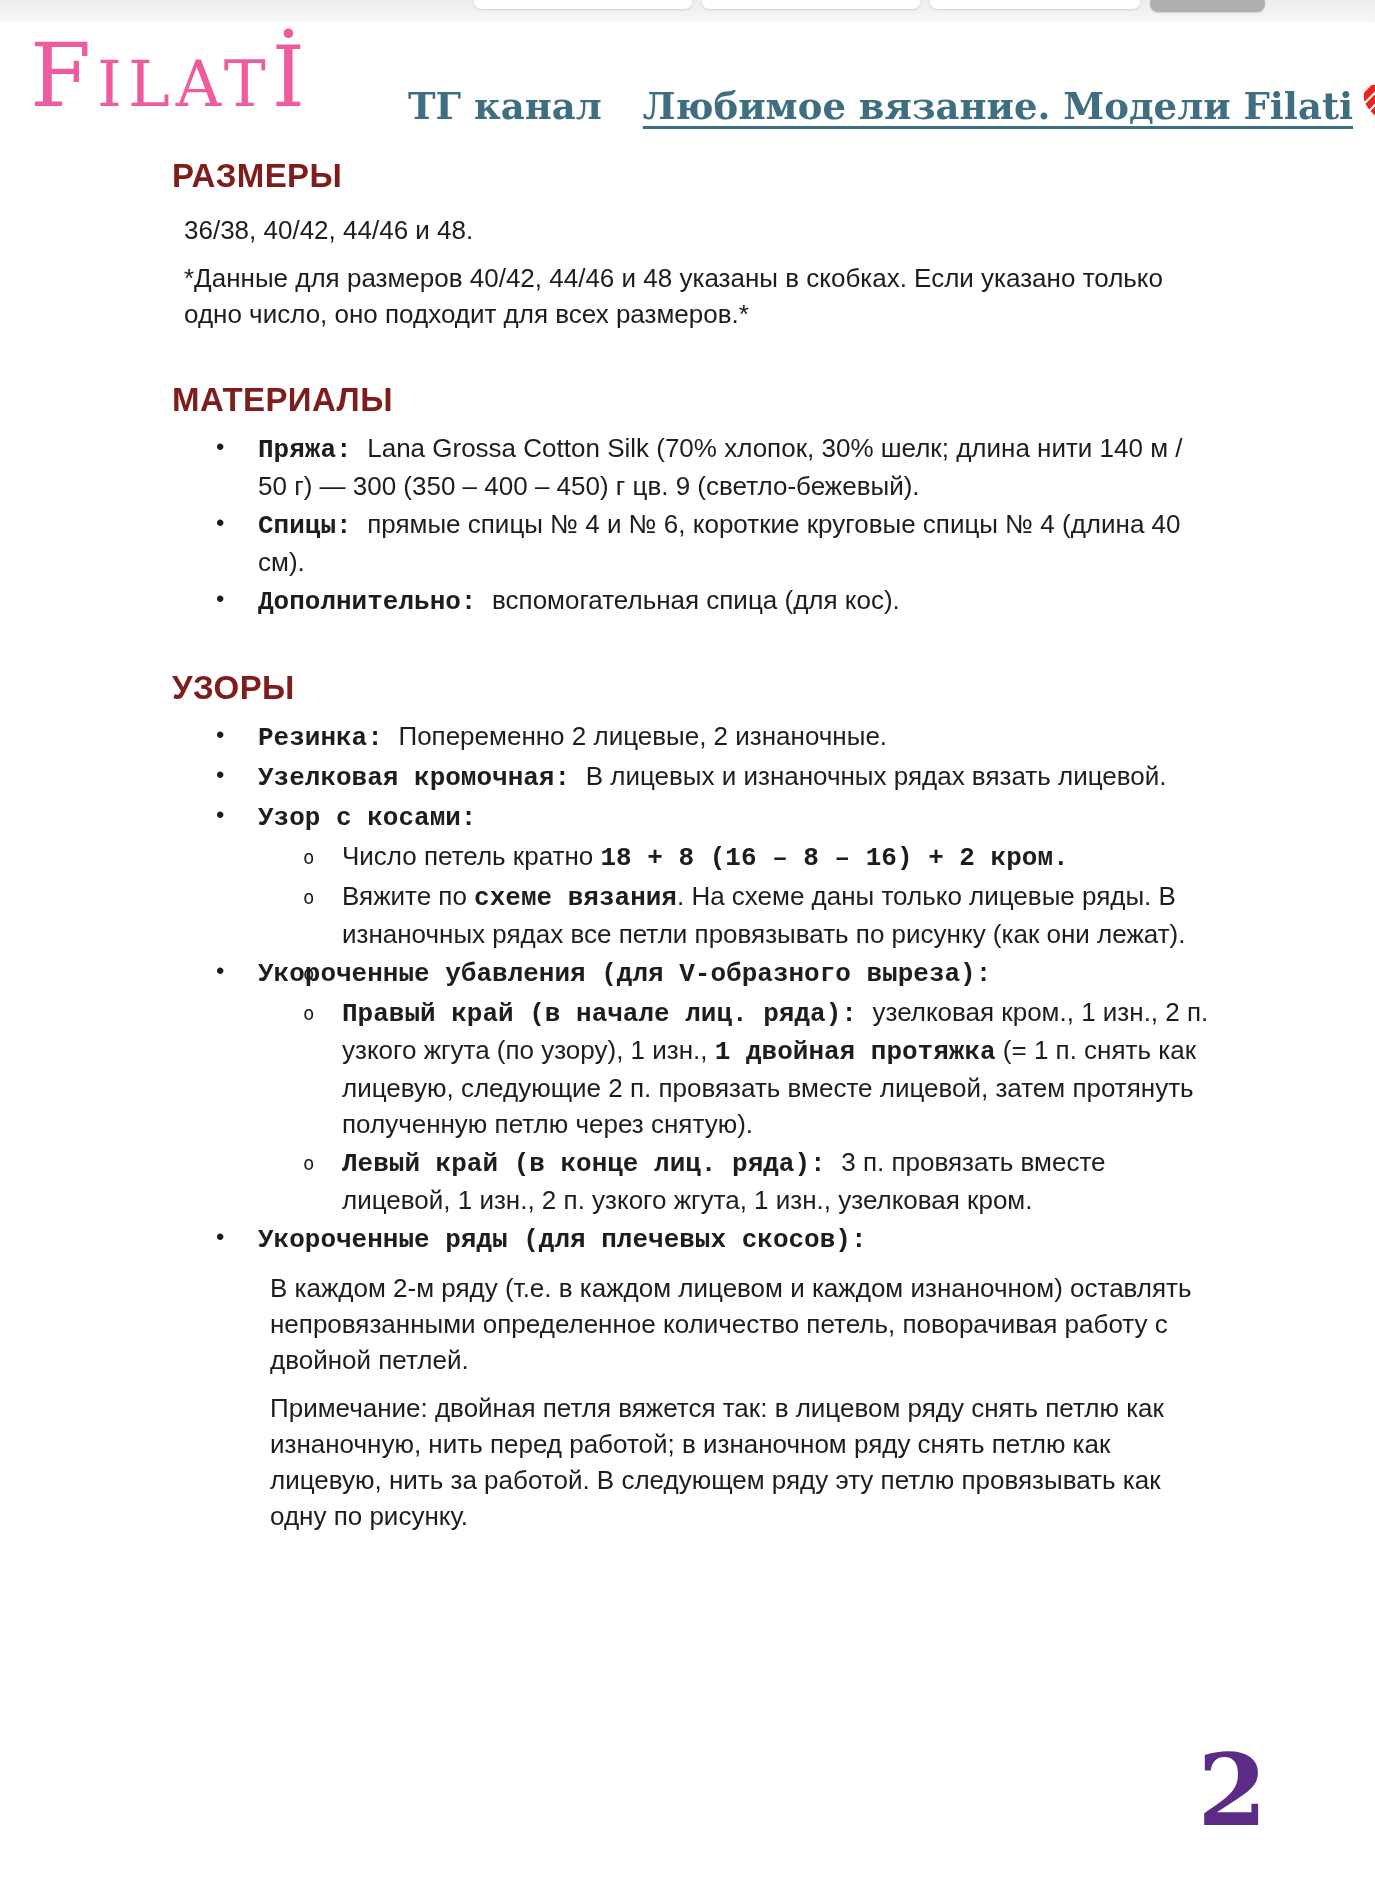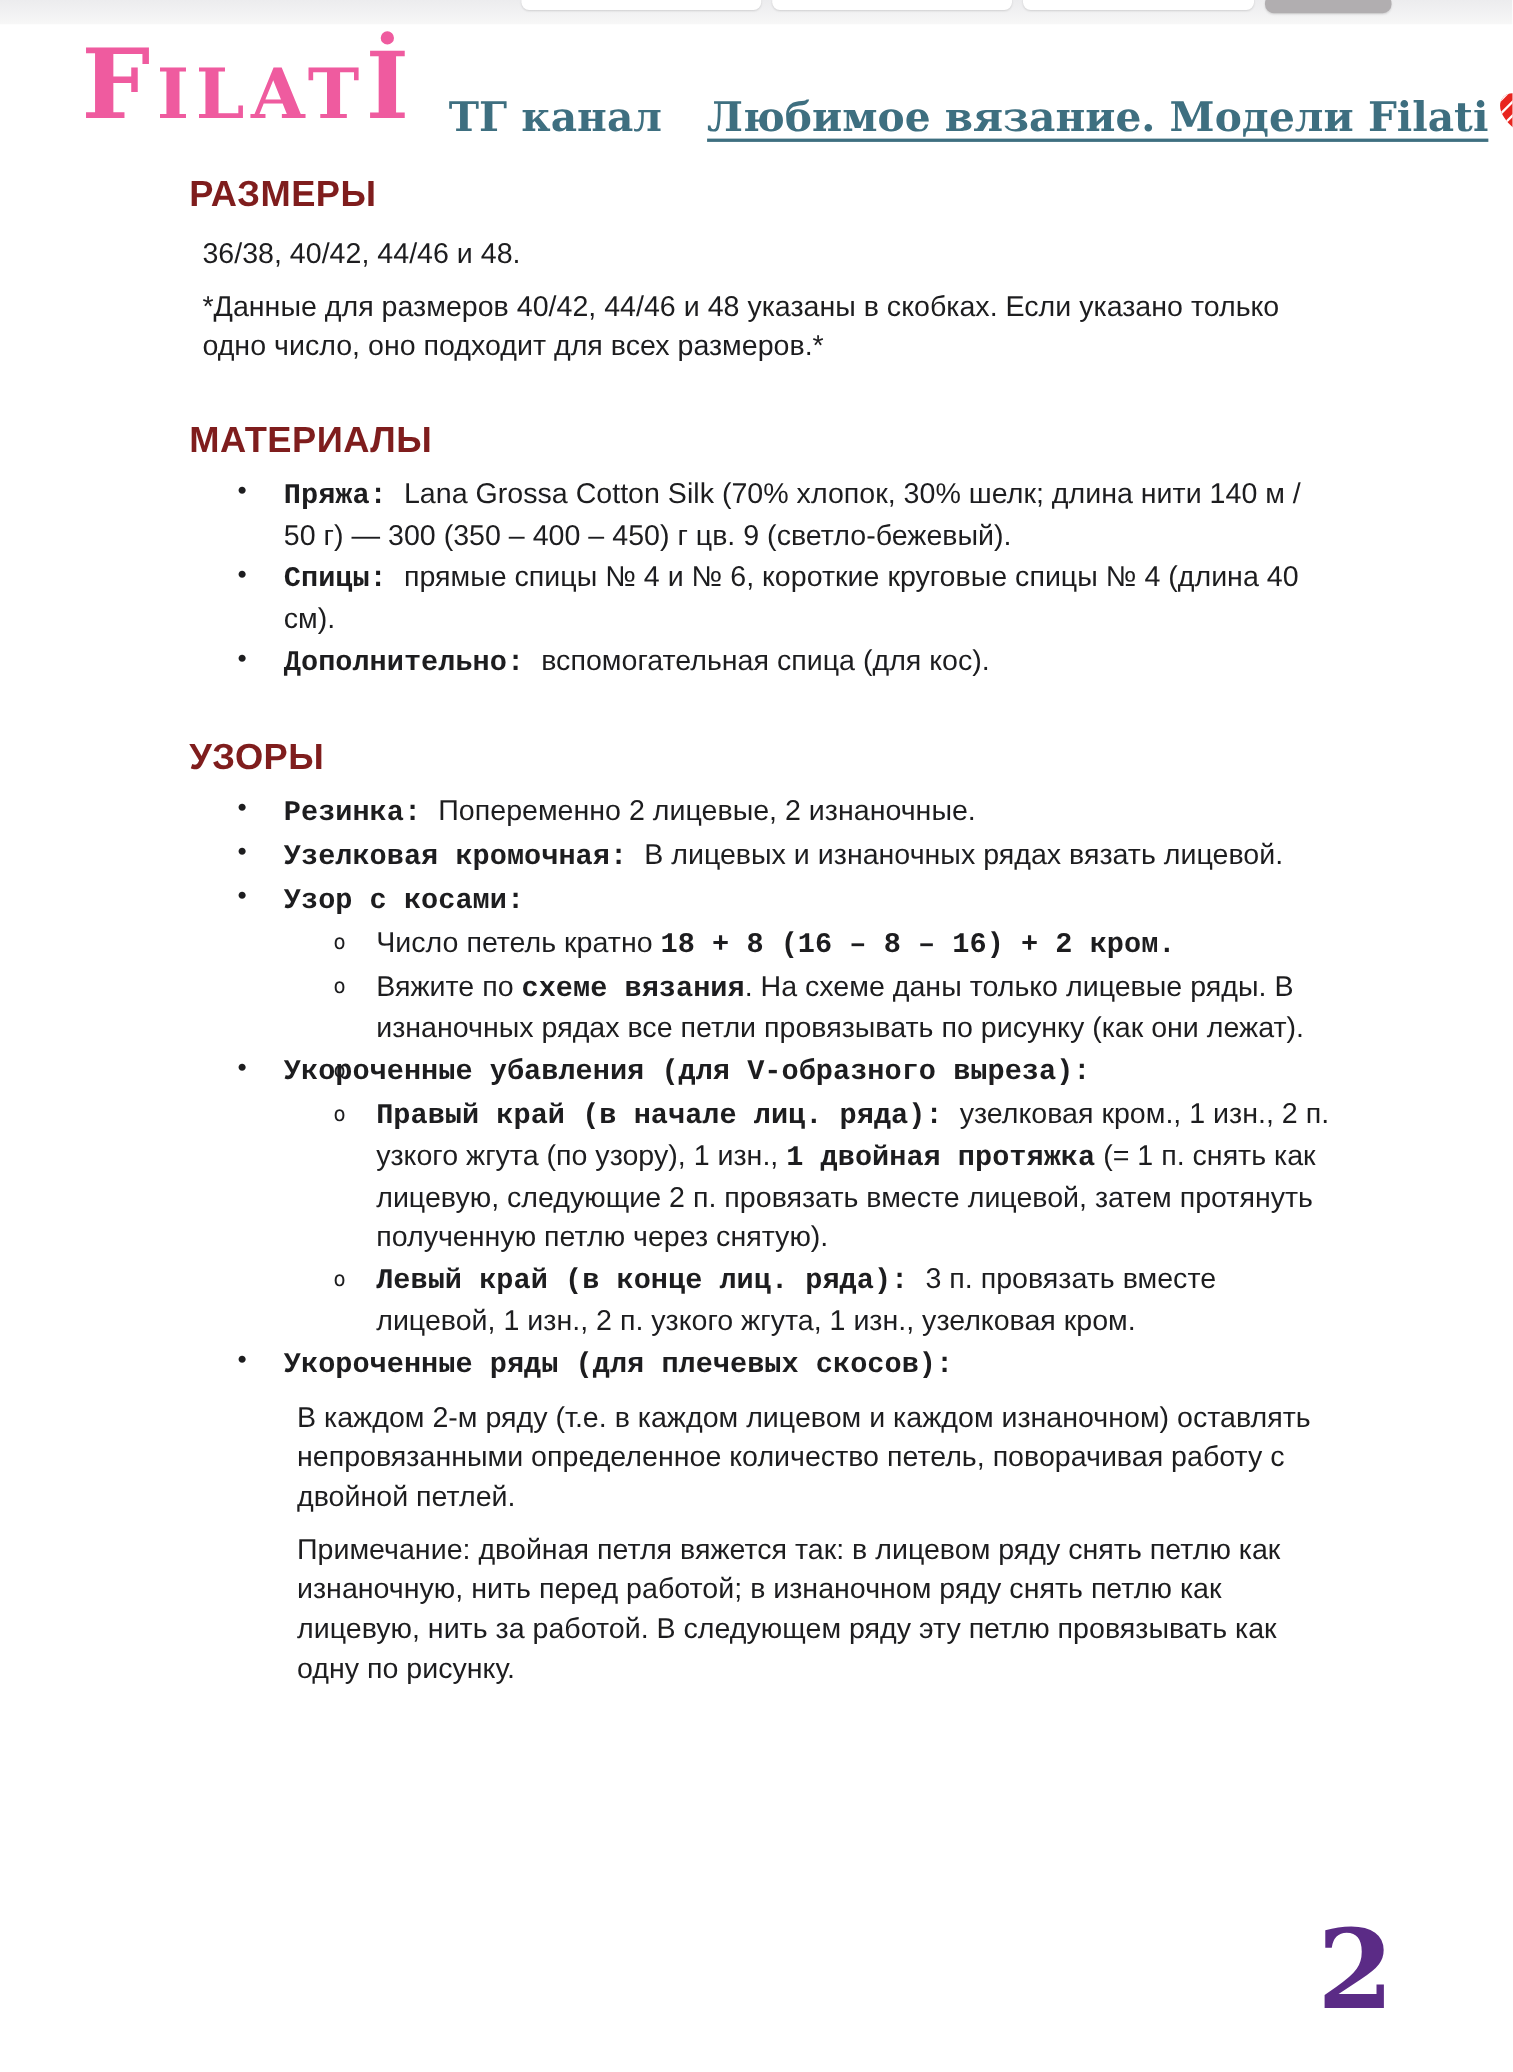--- a/index.html
+++ b/index.html
@@ -12,21 +12,21 @@
     background:linear-gradient(#ececee,#f7f7f7);z-index:5;}
   .chip{position:absolute;top:-6px;height:15px;background:#ffffff;border-radius:7px;
     box-shadow:0 1px 2px rgba(0,0,0,.14);}
   .chip.c1{left:474px;width:218px}
   .chip.c2{left:702px;width:218px}
   .chip.c3{left:930px;width:210px}
   .chip.gray{left:1150px;width:115px;top:-5px;height:17px;background:#b1aeb0;border-radius:8px;}
   
   header{position:relative;margin-top:22px;height:118px;}
   .logo{position:absolute;left:30px;top:10px;font-family:"DejaVu Serif","Liberation Serif",serif;
-    font-weight:bold;letter-spacing:6px;line-height:1;white-space:nowrap;margin-left:44px;}
+    font-weight:normal;letter-spacing:6px;line-height:1;white-space:nowrap;}
   .lg-f{font-size:88px;}
   .lg-m{font-size:63px;}
   .lg-l{font-size:84px;}
   .tgline{position:absolute;left:408px;top:62px;font-family:"DejaVu Serif","Liberation Serif",serif;
     font-weight:bold;font-size:37px;white-space:nowrap;}
   .tg-link{text-decoration:underline;text-decoration-thickness:3px;text-underline-offset:7px;
     margin-left:41px;cursor:pointer;}
   .heart{display:inline-block;margin-left:10px;vertical-align:-5px;}
   
   .content{margin-left:172px;width:1043px;font-size:26px;line-height:36px;}

